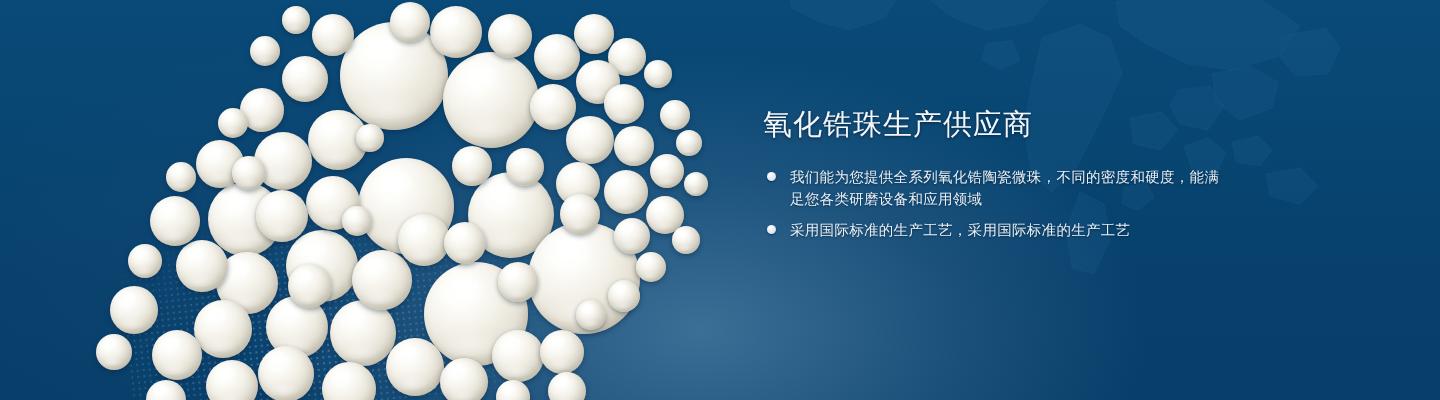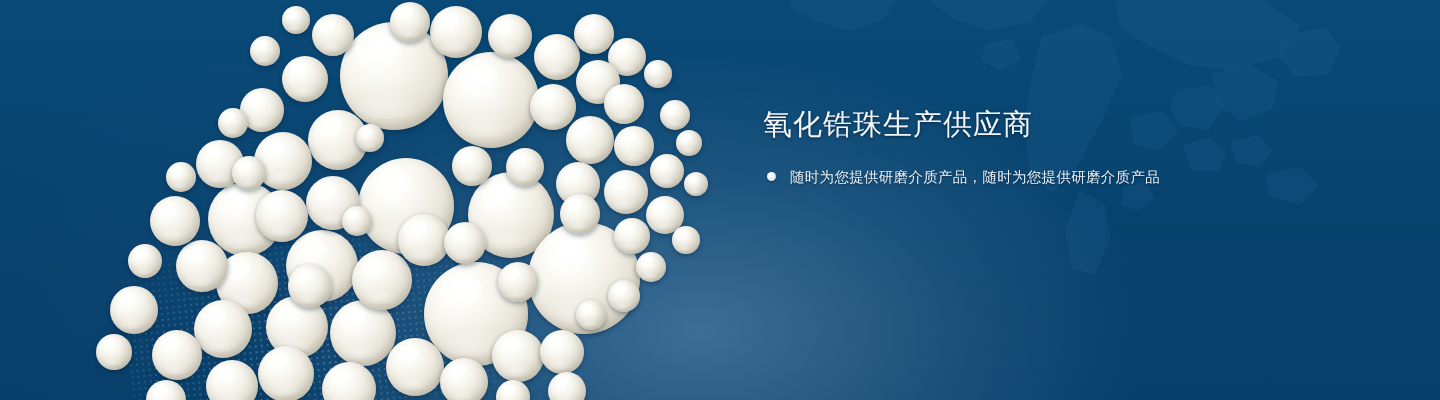--- a/index.html
+++ b/index.html
@@ -174,18 +174,22 @@
     <div class="bead" style="left:146px;top:380px;width:40px;height:40px;"></div>
     <div class="bead" style="left:232px;top:156px;width:34px;height:34px;"></div>
     <div class="bead" style="left:342px;top:206px;width:30px;height:30px;"></div>
   </div>
 
   <div class="copy">
     <h1 class="headline">氧化锆珠生产供应商</h1>
     <ul class="bullets">
       <li class="bullet">
         <span class="dot"></span>
-        <span class="btext">随时为您提供研磨介质产品，随时为您提供研磨介质产品</span>
+        <span class="btext">我们能为您提供全系列氧化锆陶瓷微珠，不同的密度和硬度，能满足您各类研磨设备和应用领域</span>
+      </li>
+      <li class="bullet">
+        <span class="dot"></span>
+        <span class="btext">采用国际标准的生产工艺，采用国际标准的生产工艺</span>
       </li>
     </ul>
   </div>
 
 </div>
 
 </body></html>

